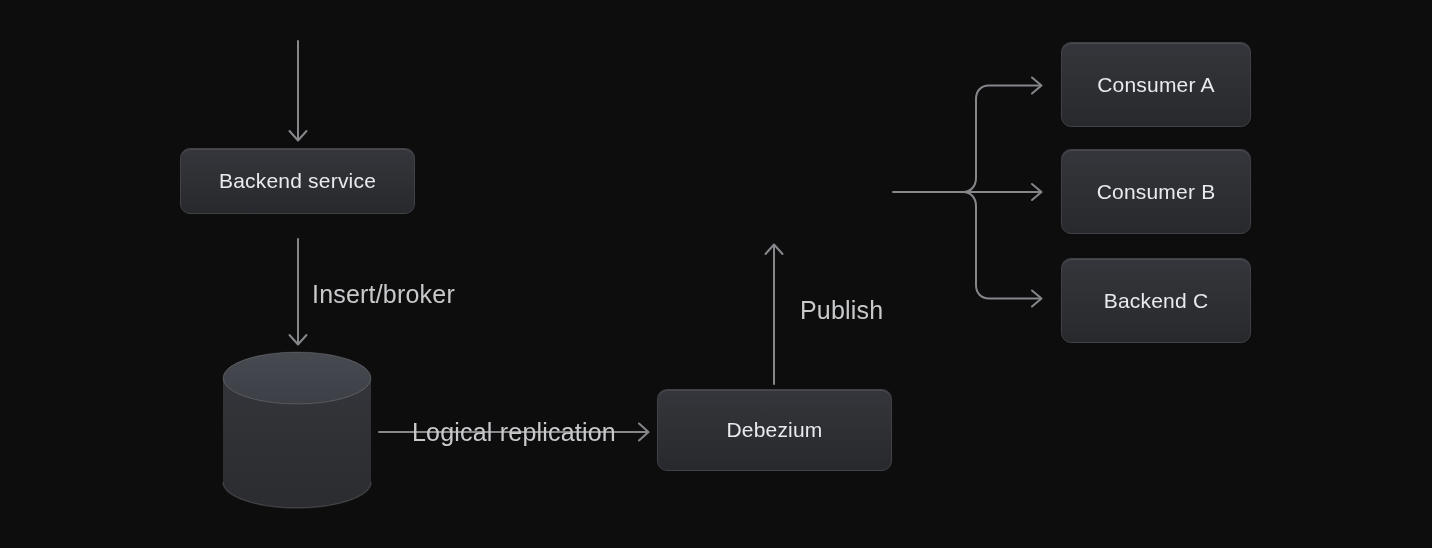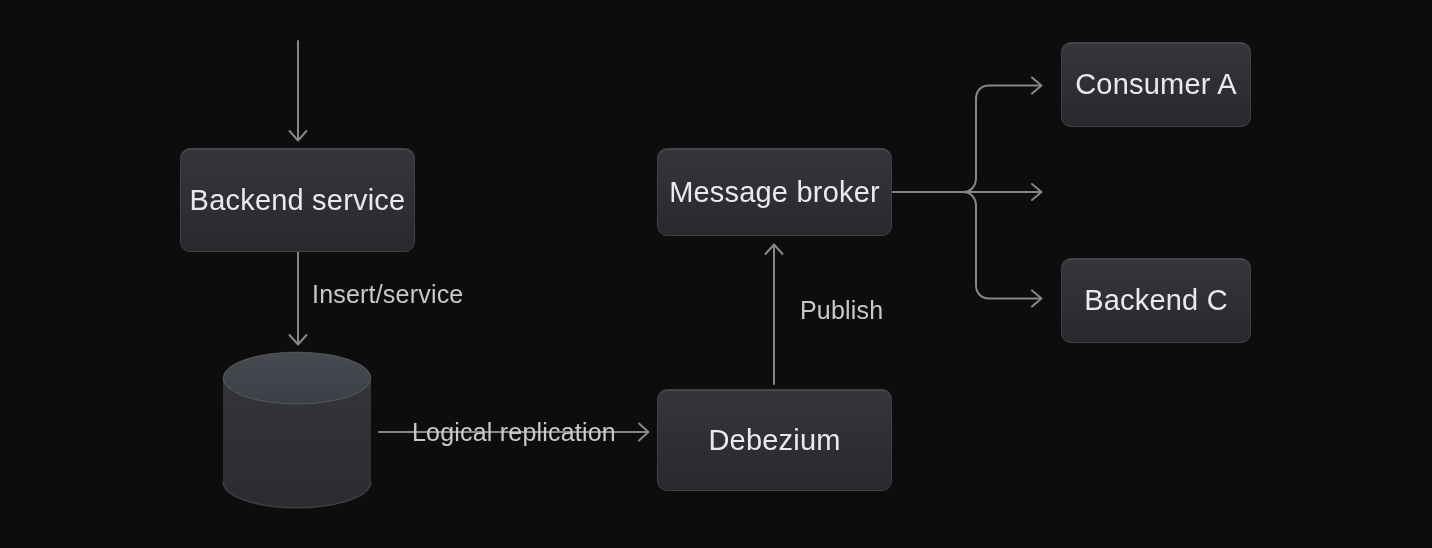--- a/index.html
+++ b/index.html
@@ -18,27 +18,27 @@
   .node {
     position: absolute;
     display: flex;
     align-items: center;
     justify-content: center;
     background: linear-gradient(180deg, #34363b 0%, #27292d 100%);
     border: 1px solid #3f4146;
     border-radius: 10px;
     box-shadow: inset 0 1px 0 rgba(255,255,255,0.10);
     color: #e9eaeb;
-    font-size: 29px;
+    font-size: 21px;
     letter-spacing: 0.2px;
     box-sizing: border-box;
   }
-  .node-backend   { left: 180px;  top: 148px; width: 235px; height: 104px; }
+  .node-backend   { left: 180px;  top: 148px; width: 235px; height: 66px; }
   .node-broker    { left: 657px;  top: 148px; width: 235px; height: 88px; }
-  .node-debezium  { left: 657px;  top: 389px; width: 235px; height: 102px; }
+  .node-debezium  { left: 657px;  top: 389px; width: 235px; height: 82px; }
   .node-consumerA { left: 1061px; top: 42px;  width: 190px; height: 85px; }
   .node-consumerB { left: 1061px; top: 149px; width: 190px; height: 85px; }
   .node-consumerC { left: 1061px; top: 258px; width: 190px; height: 85px; }
 
   .edge-label {
     position: absolute;
     color: #c7c9cb;
     font-size: 25px;
     letter-spacing: 0.2px;
     white-space: nowrap;
@@ -115,36 +115,36 @@
     </defs>
     <path d="M 223 378 L 223 482 A 74 26 0 0 0 371 482 L 371 378 Z" fill="url(#cylBody)"></path>
     <path d="M 223 482 A 74 26 0 0 0 371 482" fill="none" stroke="rgba(255,255,255,0.14)" stroke-width="1.5"></path>
     <ellipse cx="297" cy="378" rx="74" ry="26" fill="url(#cylTop)" stroke="rgba(255,255,255,0.15)" stroke-width="1"></ellipse>
   </svg>
 
   <div class="node node-backend">
     <span>Backend service</span>
   </div>
 
-  <div class="node node-broker">
-    <span>Message broker</span>
-  </div>
 
   <div class="node node-debezium">
     <span>Debezium</span>
   </div>
 
   <div class="node node-consumerA">
     <span>Consumer A</span>
   </div>
 
+  <div class="node node-consumerB">
+    <span>Consumer B</span>
+  </div>
 
   <div class="node node-consumerC">
     <span>Backend C</span>
   </div>
 
-  <div class="edge-label label-insert">Insert/service</div>
+  <div class="edge-label label-insert">Insert/broker</div>
 
   <div class="edge-label label-logical">Logical replication</div>
 
   <div class="edge-label label-publish">Publish</div>
 
 </div>
 
 </body></html>

